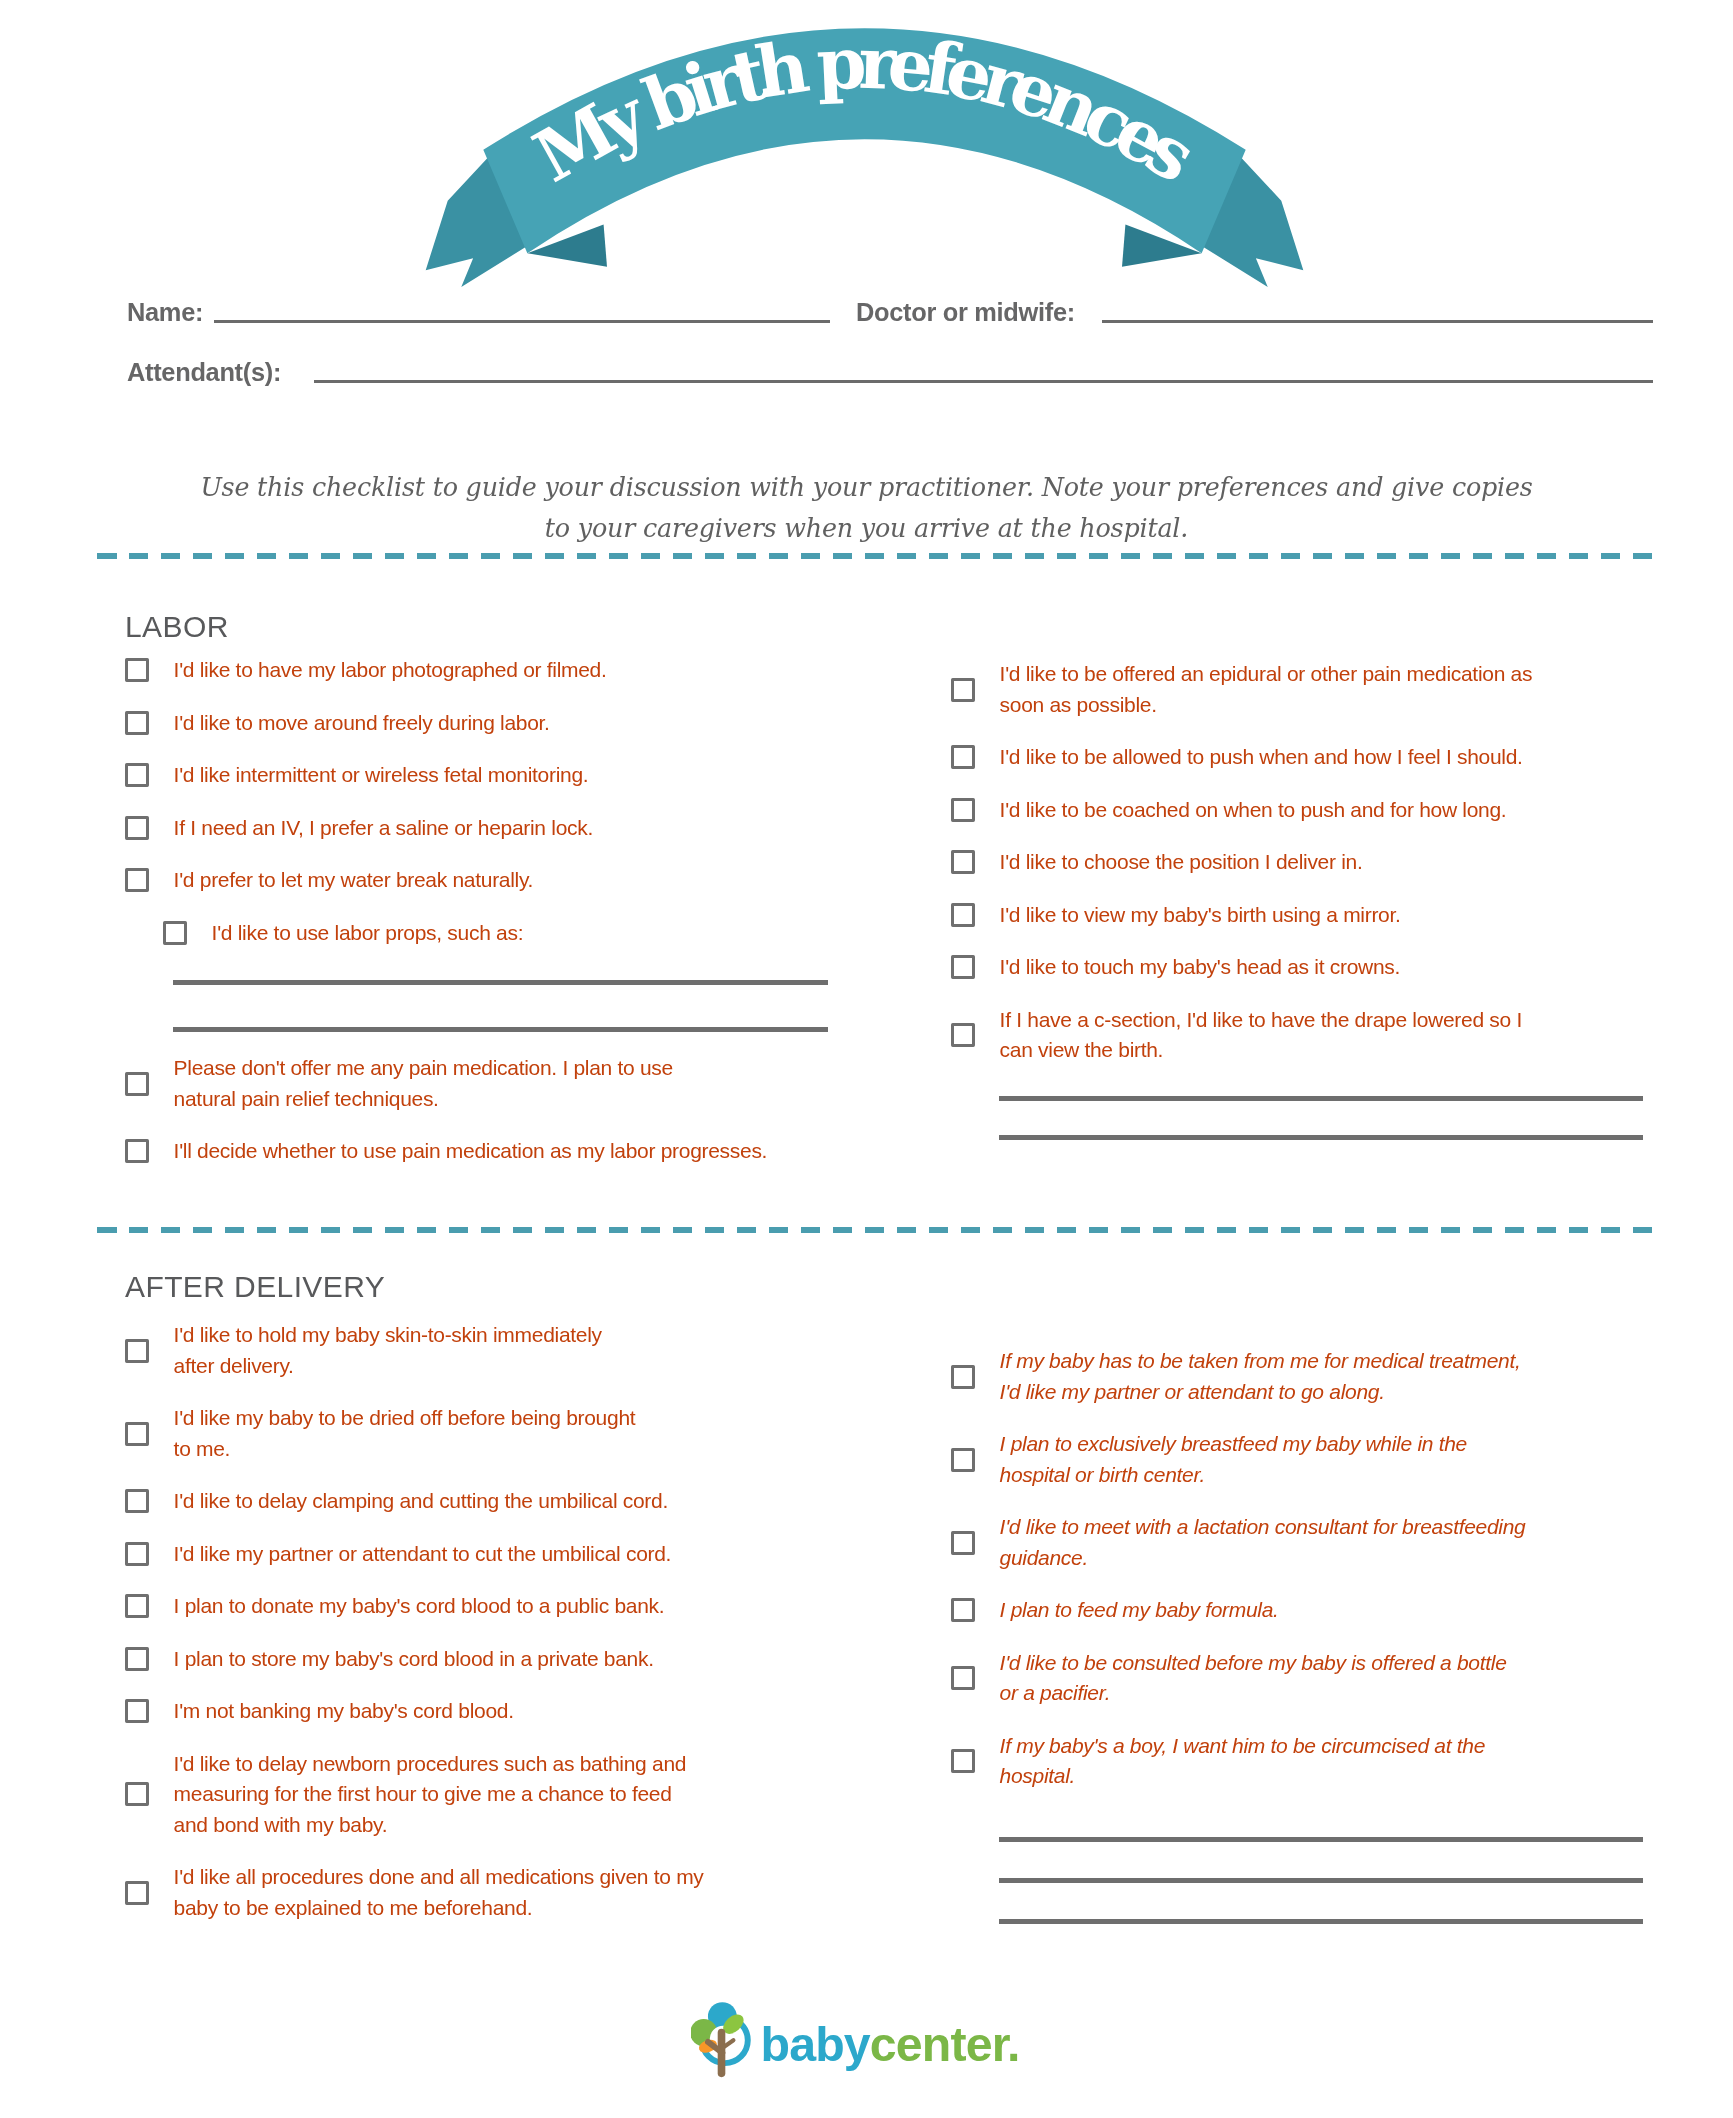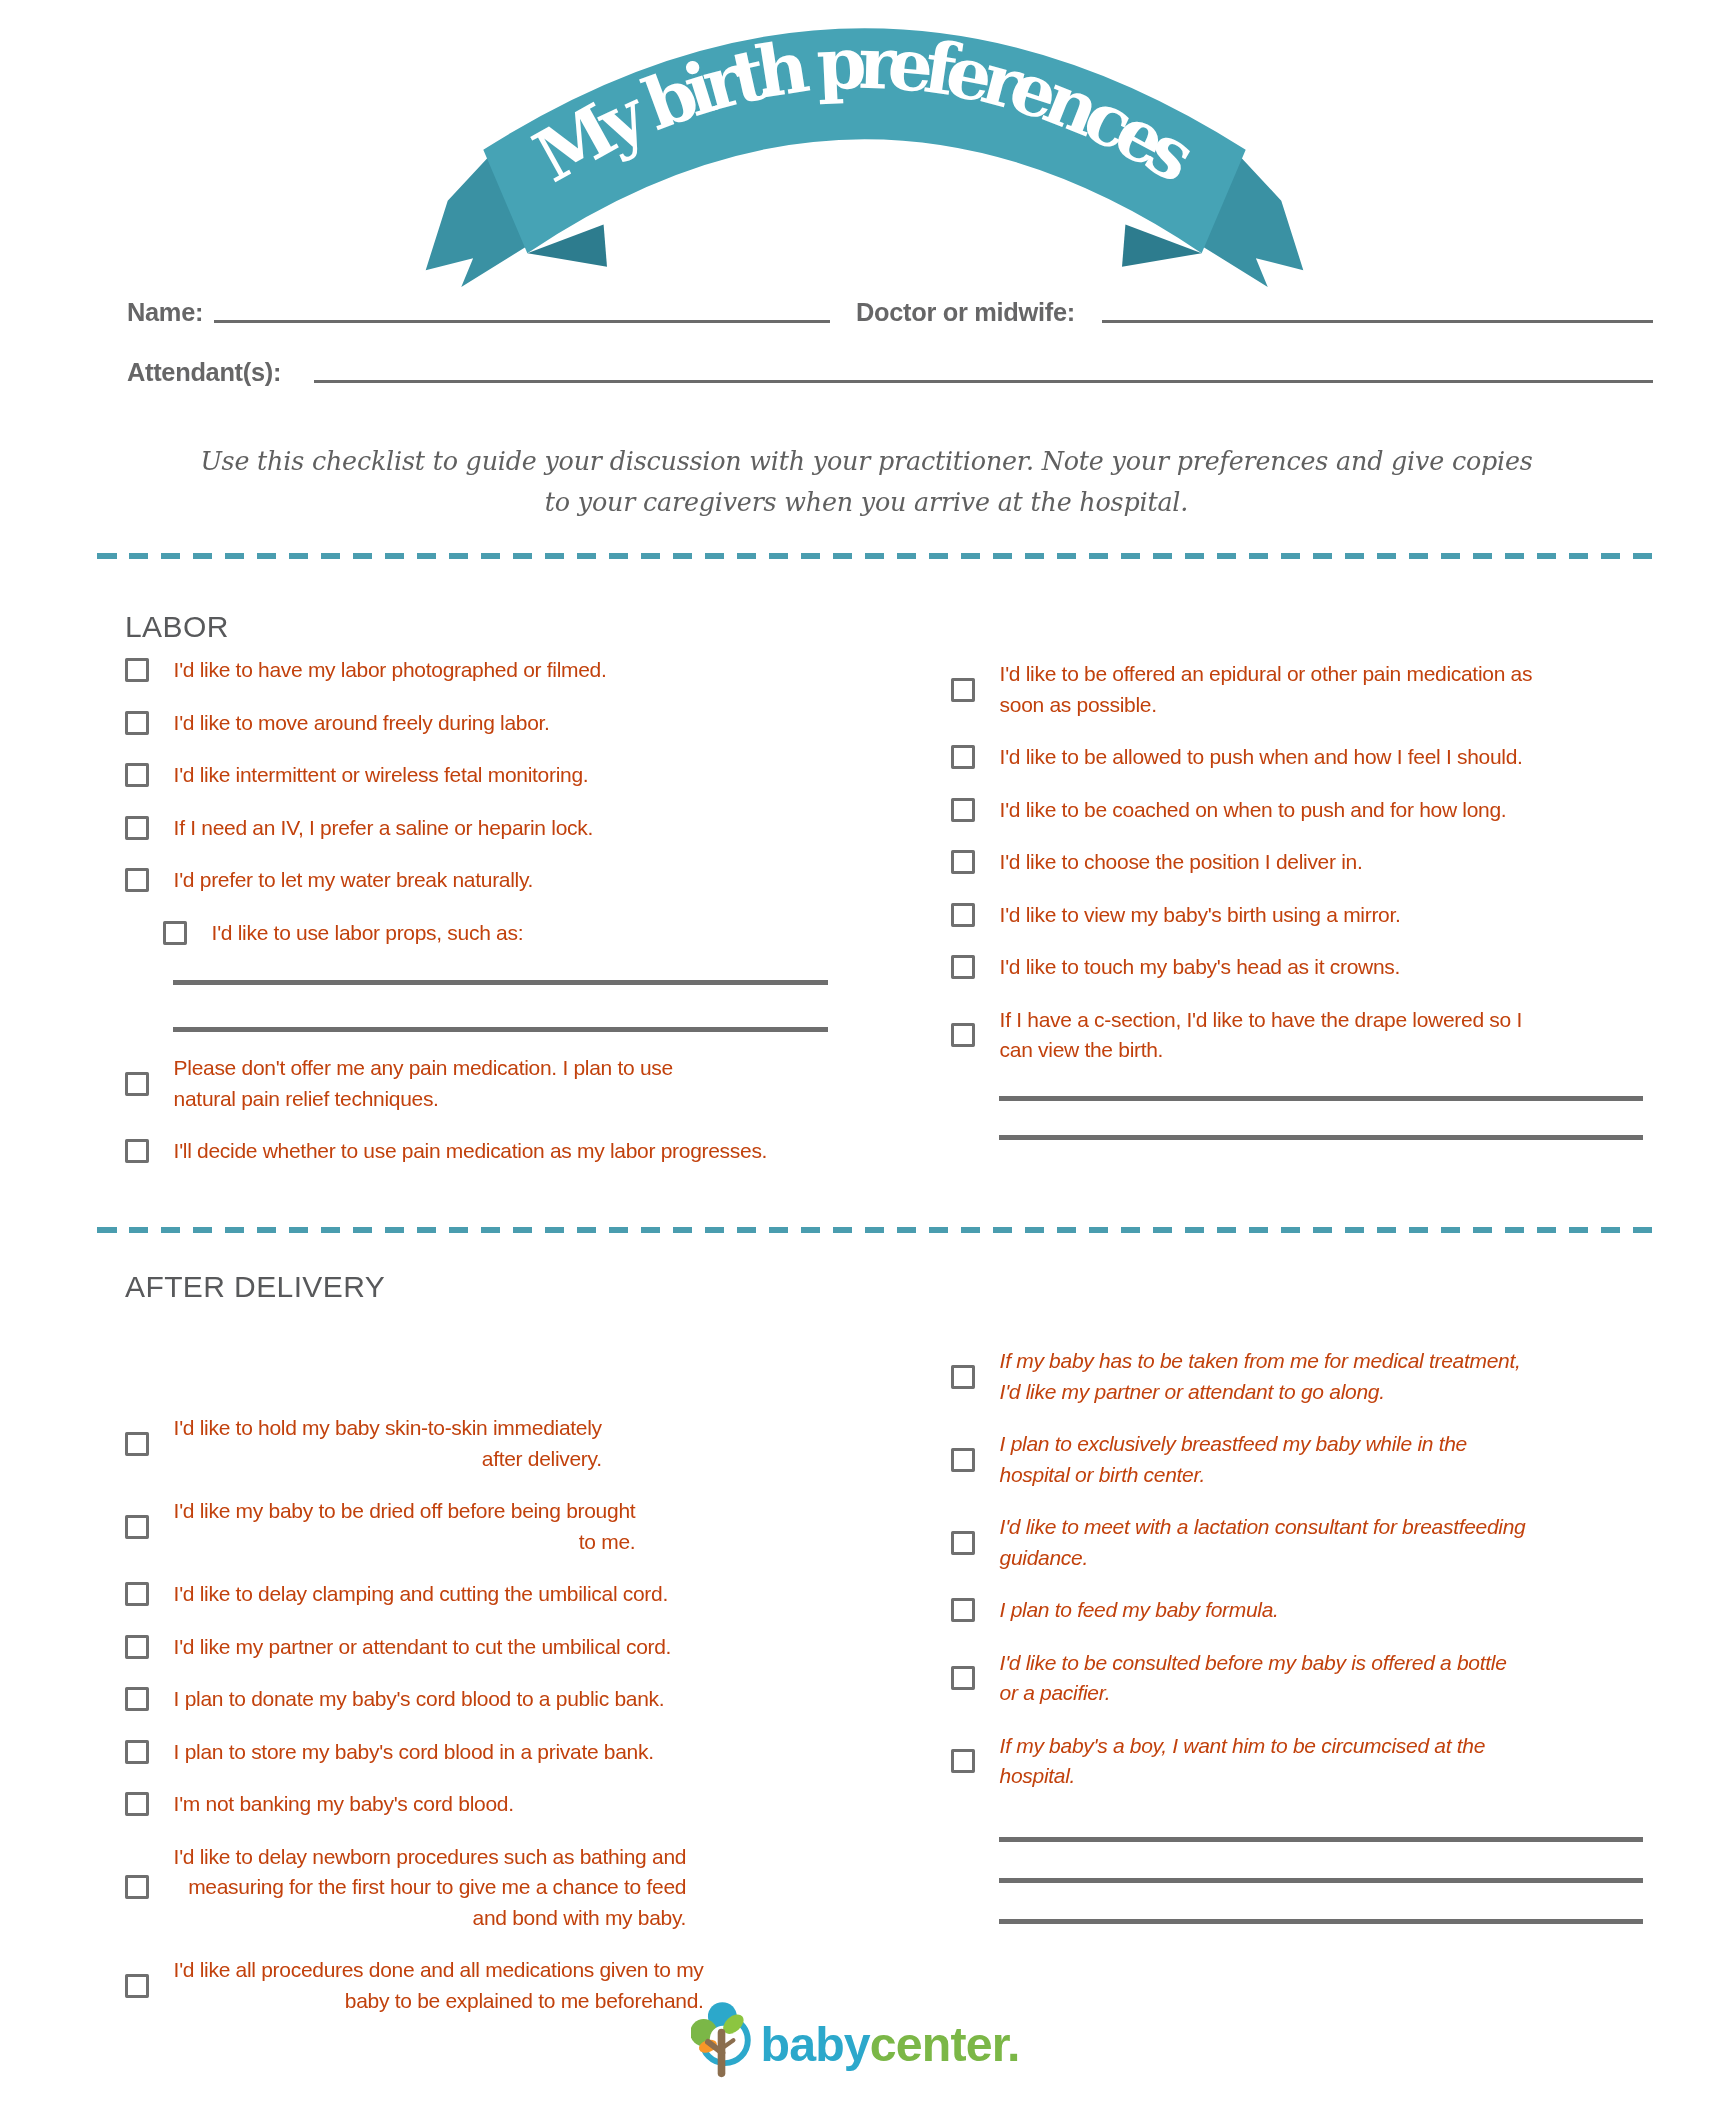--- a/index.html
+++ b/index.html
@@ -15,21 +15,21 @@
   
   .field-label{
     position:absolute;
     font-size:25.4px;font-weight:bold;color:#666667;letter-spacing:-0.3px;
   }
   .field-line{
     position:absolute;height:0;border-bottom:3.4px solid #6b6b6b;
   }
   
   #intro{
-    position:absolute;left:0;top:441px;width:1733px;
+    position:absolute;left:0;top:467px;width:1733px;
     text-align:center;
     font-family:"DejaVu Serif", serif;
     font-style:italic;
     font-size:25.4px;line-height:41px;color:#606060;
     white-space:pre-line;letter-spacing:-0.2px;
   }
   
   .divider{
     position:absolute;left:97px;width:1555px;height:6px;
     background:repeating-linear-gradient(to right,#4a9daf 0 19.5px,transparent 19.5px 32px);
@@ -173,21 +173,21 @@
 can view the birth.</span>
     </div>
     <div class="write-line" style="width:644px;margin-top:30.5px;"></div>
     <div class="write-line" style="width:644px;margin-top:34px;"></div>
   </div>
 
   <div class="divider" style="top:1227px;"></div>
 
   <div class="section-heading" style="top:1270px;">AFTER DELIVERY</div>
 
-  <div class="col" style="left:125px;top:1413px;width:771px;text-align:right;">
+  <div class="col" style="left:125px;top:1320px;width:771px;">
     <div class="item">
       <span class="checkbox"></span>
       <span class="item-text">I'd like to hold my baby skin-to-skin immediately
 after delivery.</span>
     </div>
     <div class="item">
       <span class="checkbox"></span>
       <span class="item-text">I'd like my baby to be dried off before being brought
 to me.</span>
     </div>

